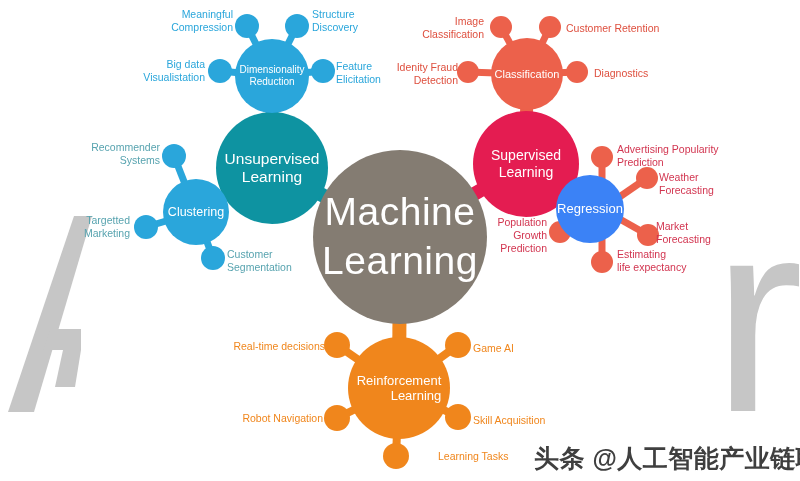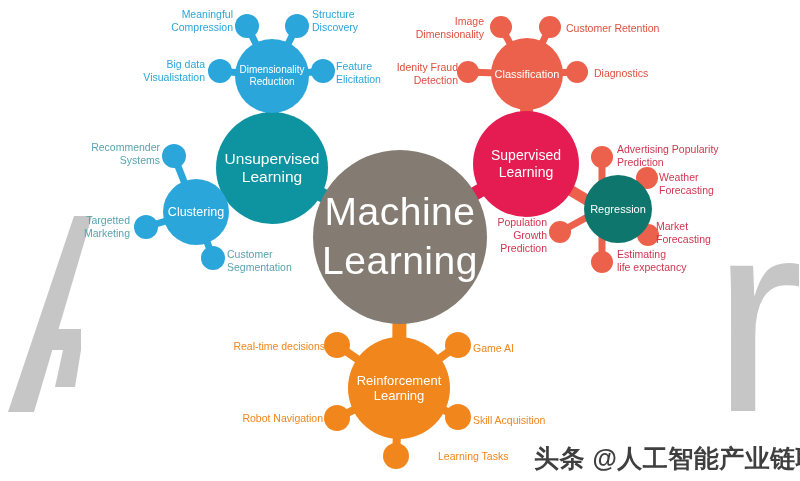--- a/index.html
+++ b/index.html
@@ -9,25 +9,25 @@
   }
   #underlay{position:absolute;left:0;top:0;}
   
   .hub{
     position:absolute;border-radius:50%;display:flex;align-items:center;justify-content:center;
     text-align:center;color:#fff;white-space:pre-line;line-height:1.18;
   }
   #hub-ml{left:313px;top:150px;width:174px;height:174px;background:#847C72;font-size:39px;line-height:1.25;letter-spacing:.5px;}
   #hub-unsup{left:216px;top:112px;width:112px;height:112px;background:#0E93A1;font-size:15.5px;}
   #hub-sup{left:473px;top:111px;width:106px;height:106px;background:#E41C51;font-size:14px;}
-  #hub-reinf{left:348px;top:337px;width:102px;height:102px;background:#F0861C;font-size:13px;}
+  #hub-reinf{left:348px;top:337px;width:102px;height:102px;background:#F0861C;font-size:13px;text-align:right;}
   #hub-dimred{left:235px;top:39px;width:74px;height:74px;background:#2AA6DB;font-size:10px;}
   #hub-clustering{left:163px;top:179px;width:66px;height:66px;background:#2AA6DB;font-size:12.5px;}
   #hub-class{left:491px;top:38px;width:72px;height:72px;background:#EC614B;font-size:11px;}
-  #hub-regression{left:584px;top:175px;width:68px;height:68px;background:#0f766e;font-size:11px;}
+  #hub-regression{left:556px;top:175px;width:68px;height:68px;background:#3b82f6;font-size:13px;}
   
   .leaf{position:absolute;font-size:10.5px;line-height:13px;white-space:pre-line;}
   .r{text-align:right;}
   .c-blue{color:#2AA6DB;}
   .c-teal{color:#57A3AF;}
   .c-salmon{color:#DE4F3E;}
   .c-crimson{color:#D23550;}
   .c-orange{color:#F0861C;}
   #lf-meaningful{right:567px;top:8px;}
   #lf-structure{left:312px;top:8px;}
@@ -163,21 +163,21 @@
 Elicitation</div>
 
   <div class="leaf r c-teal" id="lf-recommender">Recommender
 Systems</div>
   <div class="leaf r c-teal" id="lf-targetted">Targetted
 Marketing</div>
   <div class="leaf c-teal" id="lf-custseg">Customer
 Segmentation</div>
 
   <div class="leaf r c-salmon" id="lf-imageclass">Image
-Dimensionality</div>
+Classification</div>
   <div class="leaf c-salmon" id="lf-custret">Customer Retention</div>
   <div class="leaf r c-salmon" id="lf-idenity">Idenity Fraud
 Detection</div>
   <div class="leaf c-salmon" id="lf-diagnostics">Diagnostics</div>
 
   <div class="leaf c-crimson" id="lf-advertising">Advertising Popularity
 Prediction</div>
   <div class="leaf c-crimson" id="lf-weather">Weather
 Forecasting</div>
   <div class="leaf c-crimson" id="lf-market">Market

